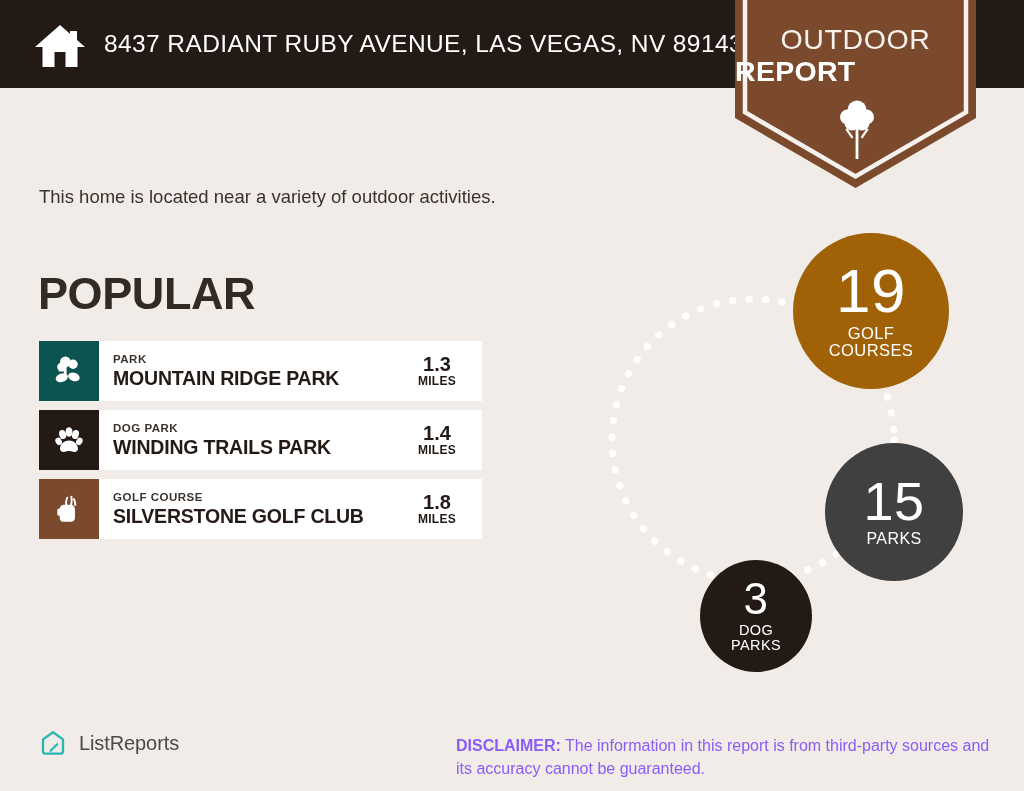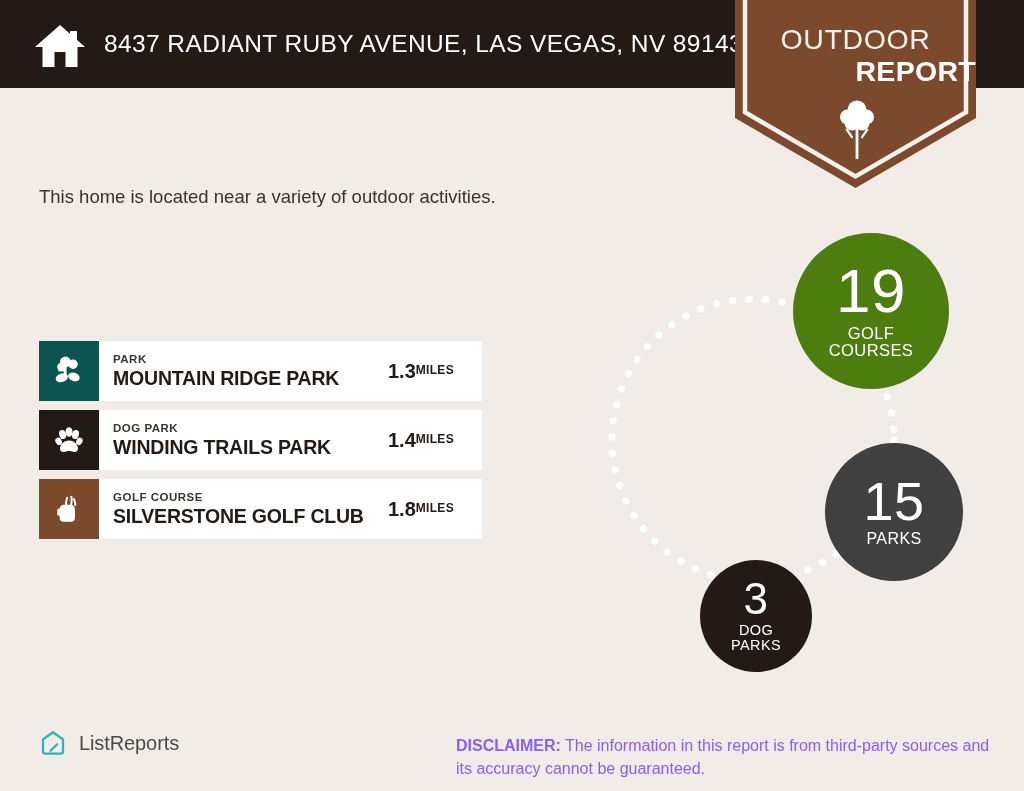--- a/index.html
+++ b/index.html
@@ -61,21 +61,21 @@
     color: #f6f1ec;
     font-size: 28.5px;
     font-weight: 400;
     letter-spacing: 0.6px;
     line-height: 1.1;
   }
   #badge-subtitle {
     position: absolute;
     left: 0; top: 56px;
     width: 241px;
-    text-align: right;
+    text-align: left;
     color: #ffffff;
     font-size: 28.5px;
     font-weight: 700;
     letter-spacing: 0.3px;
     line-height: 1.1;
   }
   #badge-tree-icon {
     position: absolute;
     left: 105px; top: 98px;
     width: 34px; height: 62px;
@@ -152,24 +152,24 @@
     font-weight: 700;
     letter-spacing: -0.2px;
     color: #231a16;
     line-height: 1.1;
     white-space: nowrap;
   }
   .item-distance {
     flex: 0 0 auto;
     width: 78px;
     display: flex;
-    flex-direction: row;
+    flex-direction: column;
     align-items: center;
     justify-content: center;
-    padding-right: 22px;
+    padding-right: 6px;
   }
   .item-distance-value {
     font-size: 20px;
     font-weight: 700;
     color: #231a16;
     line-height: 1.05;
   }
   .item-distance-unit {
     font-size: 12px;
     font-weight: 700;
@@ -205,21 +205,21 @@
     letter-spacing: 0.5px;
   }
   .stat-label {
     font-weight: 400;
     line-height: 1.06;
     letter-spacing: 0.4px;
   }
   #bubble-golf {
     left: 233px; top: 18px;
     width: 156px; height: 156px;
-    background: #4d7c0f;
+    background: #a16207;
   }
   #bubble-golf .stat-value { font-size: 62px; margin-bottom: 4px; }
   #bubble-golf .stat-label { font-size: 16.5px; }
   #bubble-parks {
     left: 265px; top: 228px;
     width: 138px; height: 138px;
     background: #404040;
   }
   #bubble-parks .stat-value { font-size: 54px; margin-bottom: 4px; }
   #bubble-parks .stat-label { font-size: 16px; }
@@ -316,20 +316,21 @@
           <circle cx="22" cy="25" r="7.5"></circle>
           <rect x="15.6" y="24" width="2.8" height="37"></rect>
           <rect x="8" y="30" width="2.2" height="11" transform="rotate(-34 9 35)"></rect>
           <rect x="23.8" y="30" width="2.2" height="11" transform="rotate(34 25 35)"></rect>
         </g>
       </svg>
     </span>
   </div>
 
   <div id="page-subtitle">This home is located near a variety of outdoor activities.</div>
+  <div id="popular-heading">POPULAR</div>
 
   <div id="popular-list">
 
     <div class="list-item">
       <div class="item-icon-tile" style="background:#0c5450">
         <svg viewBox="0 0 40 40" width="36" height="36" aria-hidden="true">
           <g fill="#ffffff">
             <circle cx="16" cy="10" r="6"></circle>
             <circle cx="24.5" cy="12.5" r="5.2"></circle>
             <circle cx="11.5" cy="15.5" r="4.6"></circle>

